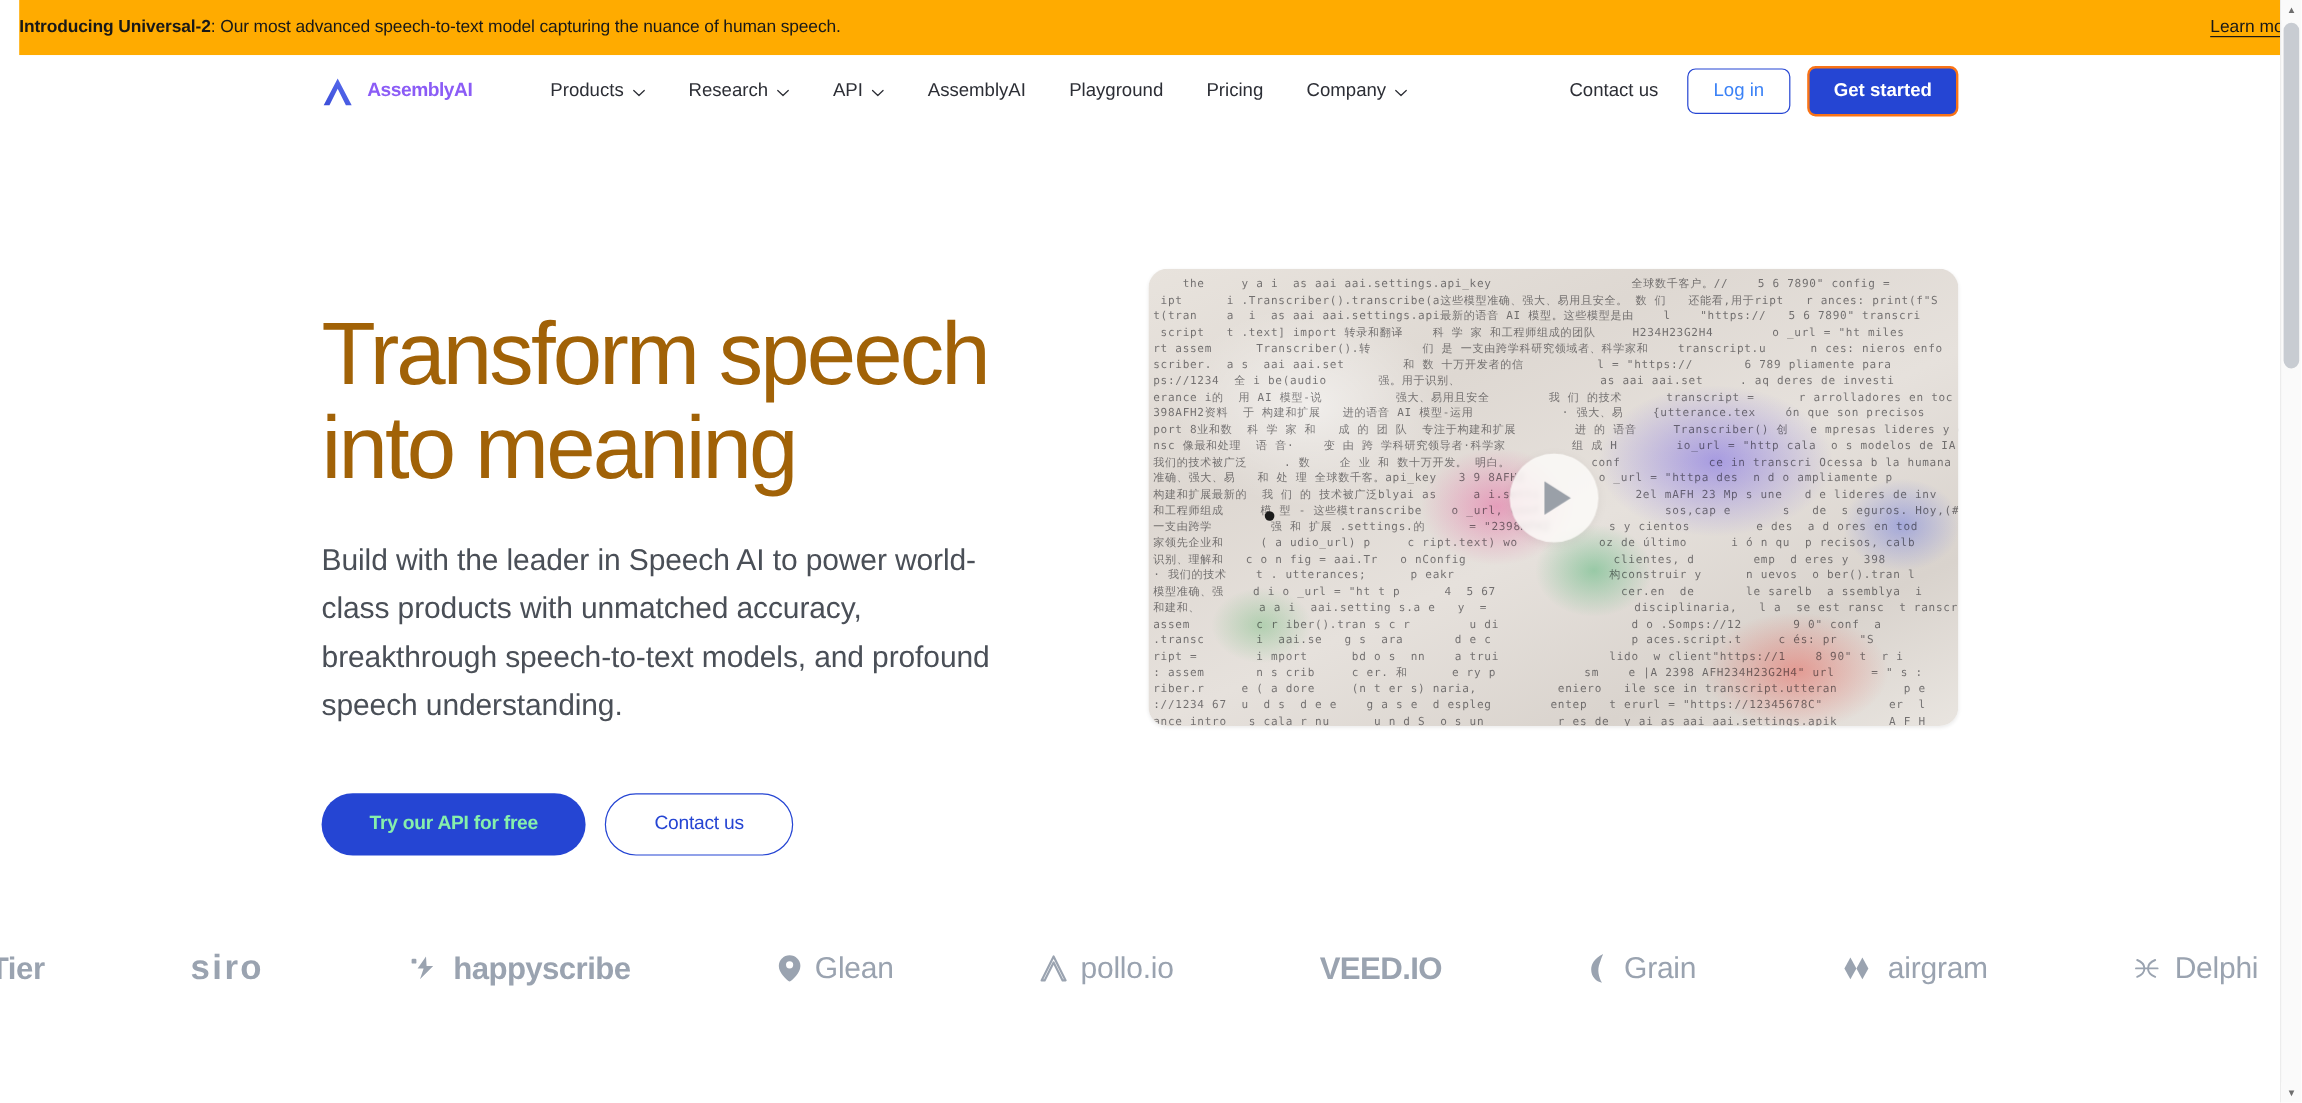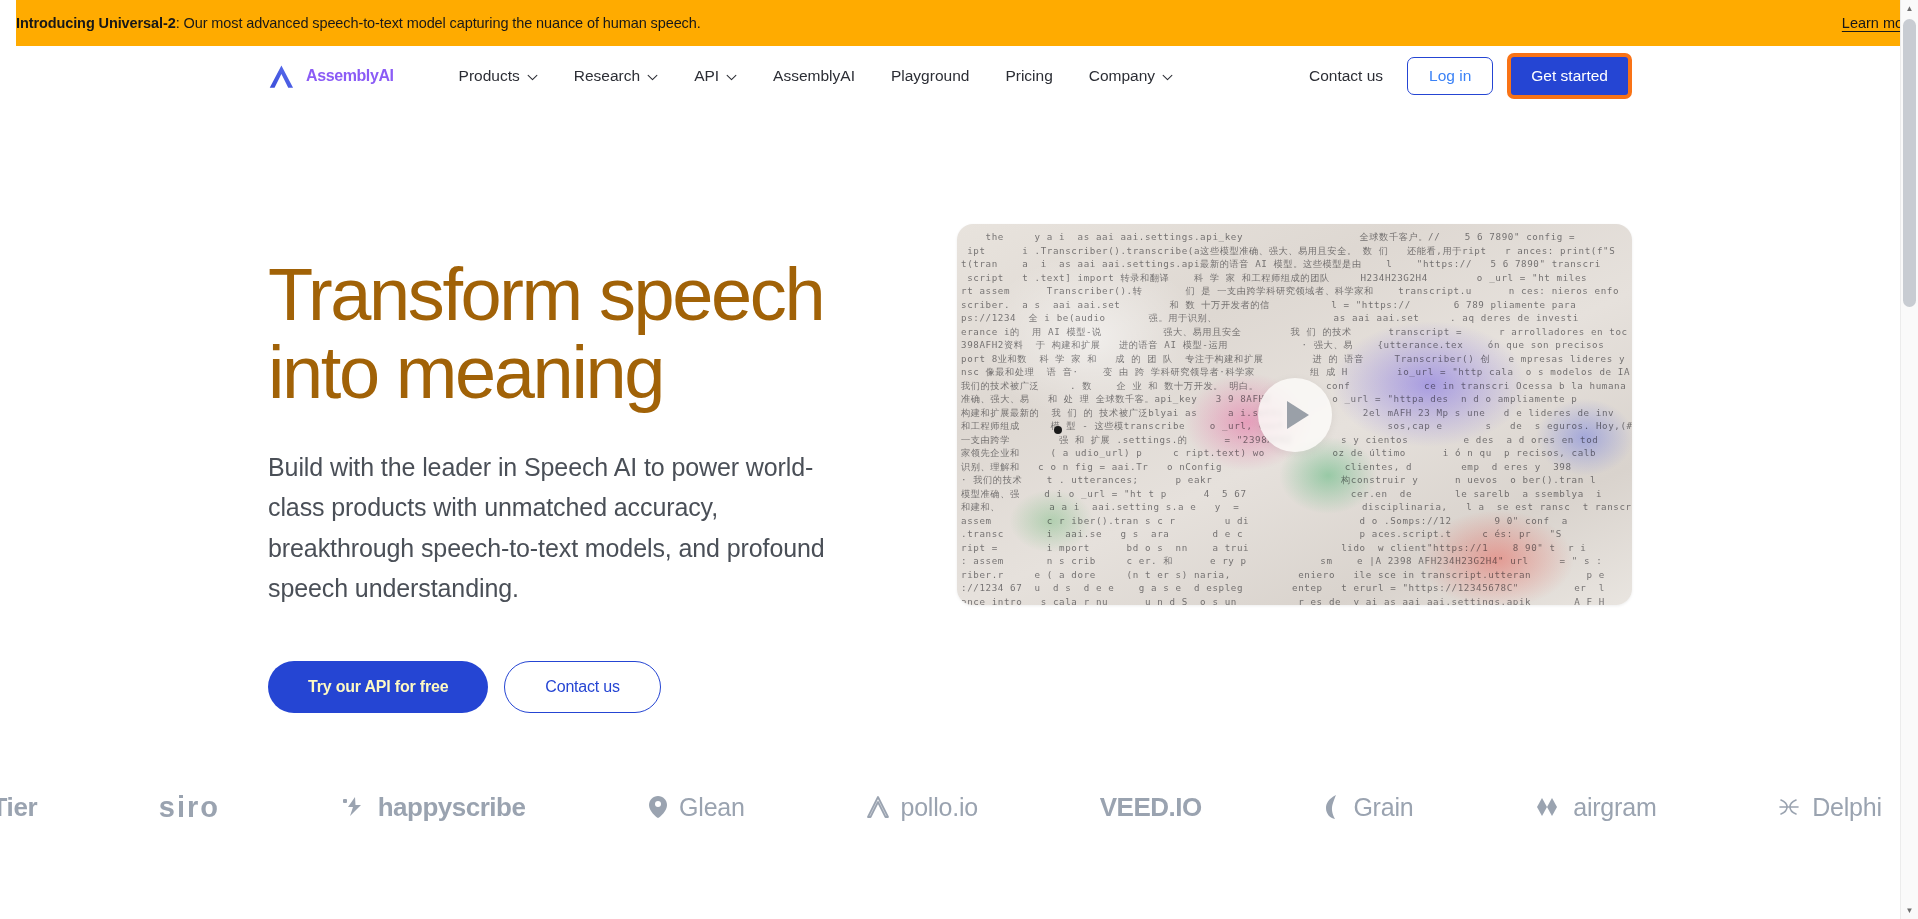--- a/index.html
+++ b/index.html
@@ -161,24 +161,24 @@
     border: 1px solid #2545d3;
     border-radius: 7px;
     padding: 9px 21px;
     cursor: pointer;
     white-space: nowrap;
   }
   .btn-getstarted {
     font-size: 15.5px;
     color: #ffffff;
     background: #2545d3;
-    border: 4px solid #f97316;
+    border: 2px solid #f97316;
     border-radius: 7px;
     padding: 10px 20px;
-    font-weight: 400;
+    font-weight: 700;
     cursor: pointer;
     white-space: nowrap;
   }
 
   
   .hero {
     position: relative;
     width: 1900px;
     display: flex;
     padding: 118px 268px 0 268px;
@@ -201,21 +201,21 @@
     letter-spacing: -0.1px;
   }
   .hero-ctas {
     margin-top: 52px;
     display: flex;
     align-items: center;
     gap: 16px;
   }
   .cta-primary {
     background: #2545d3;
-    color: #fef9c3;
+    color: #86efac;
     font-size: 16px;
     font-weight: 700;
     border: none;
     border-radius: 60px;
     padding: 17px 40px;
     cursor: pointer;
     letter-spacing: -0.2px;
     font-family: "Liberation Sans", sans-serif;
   }
   .cta-secondary {

